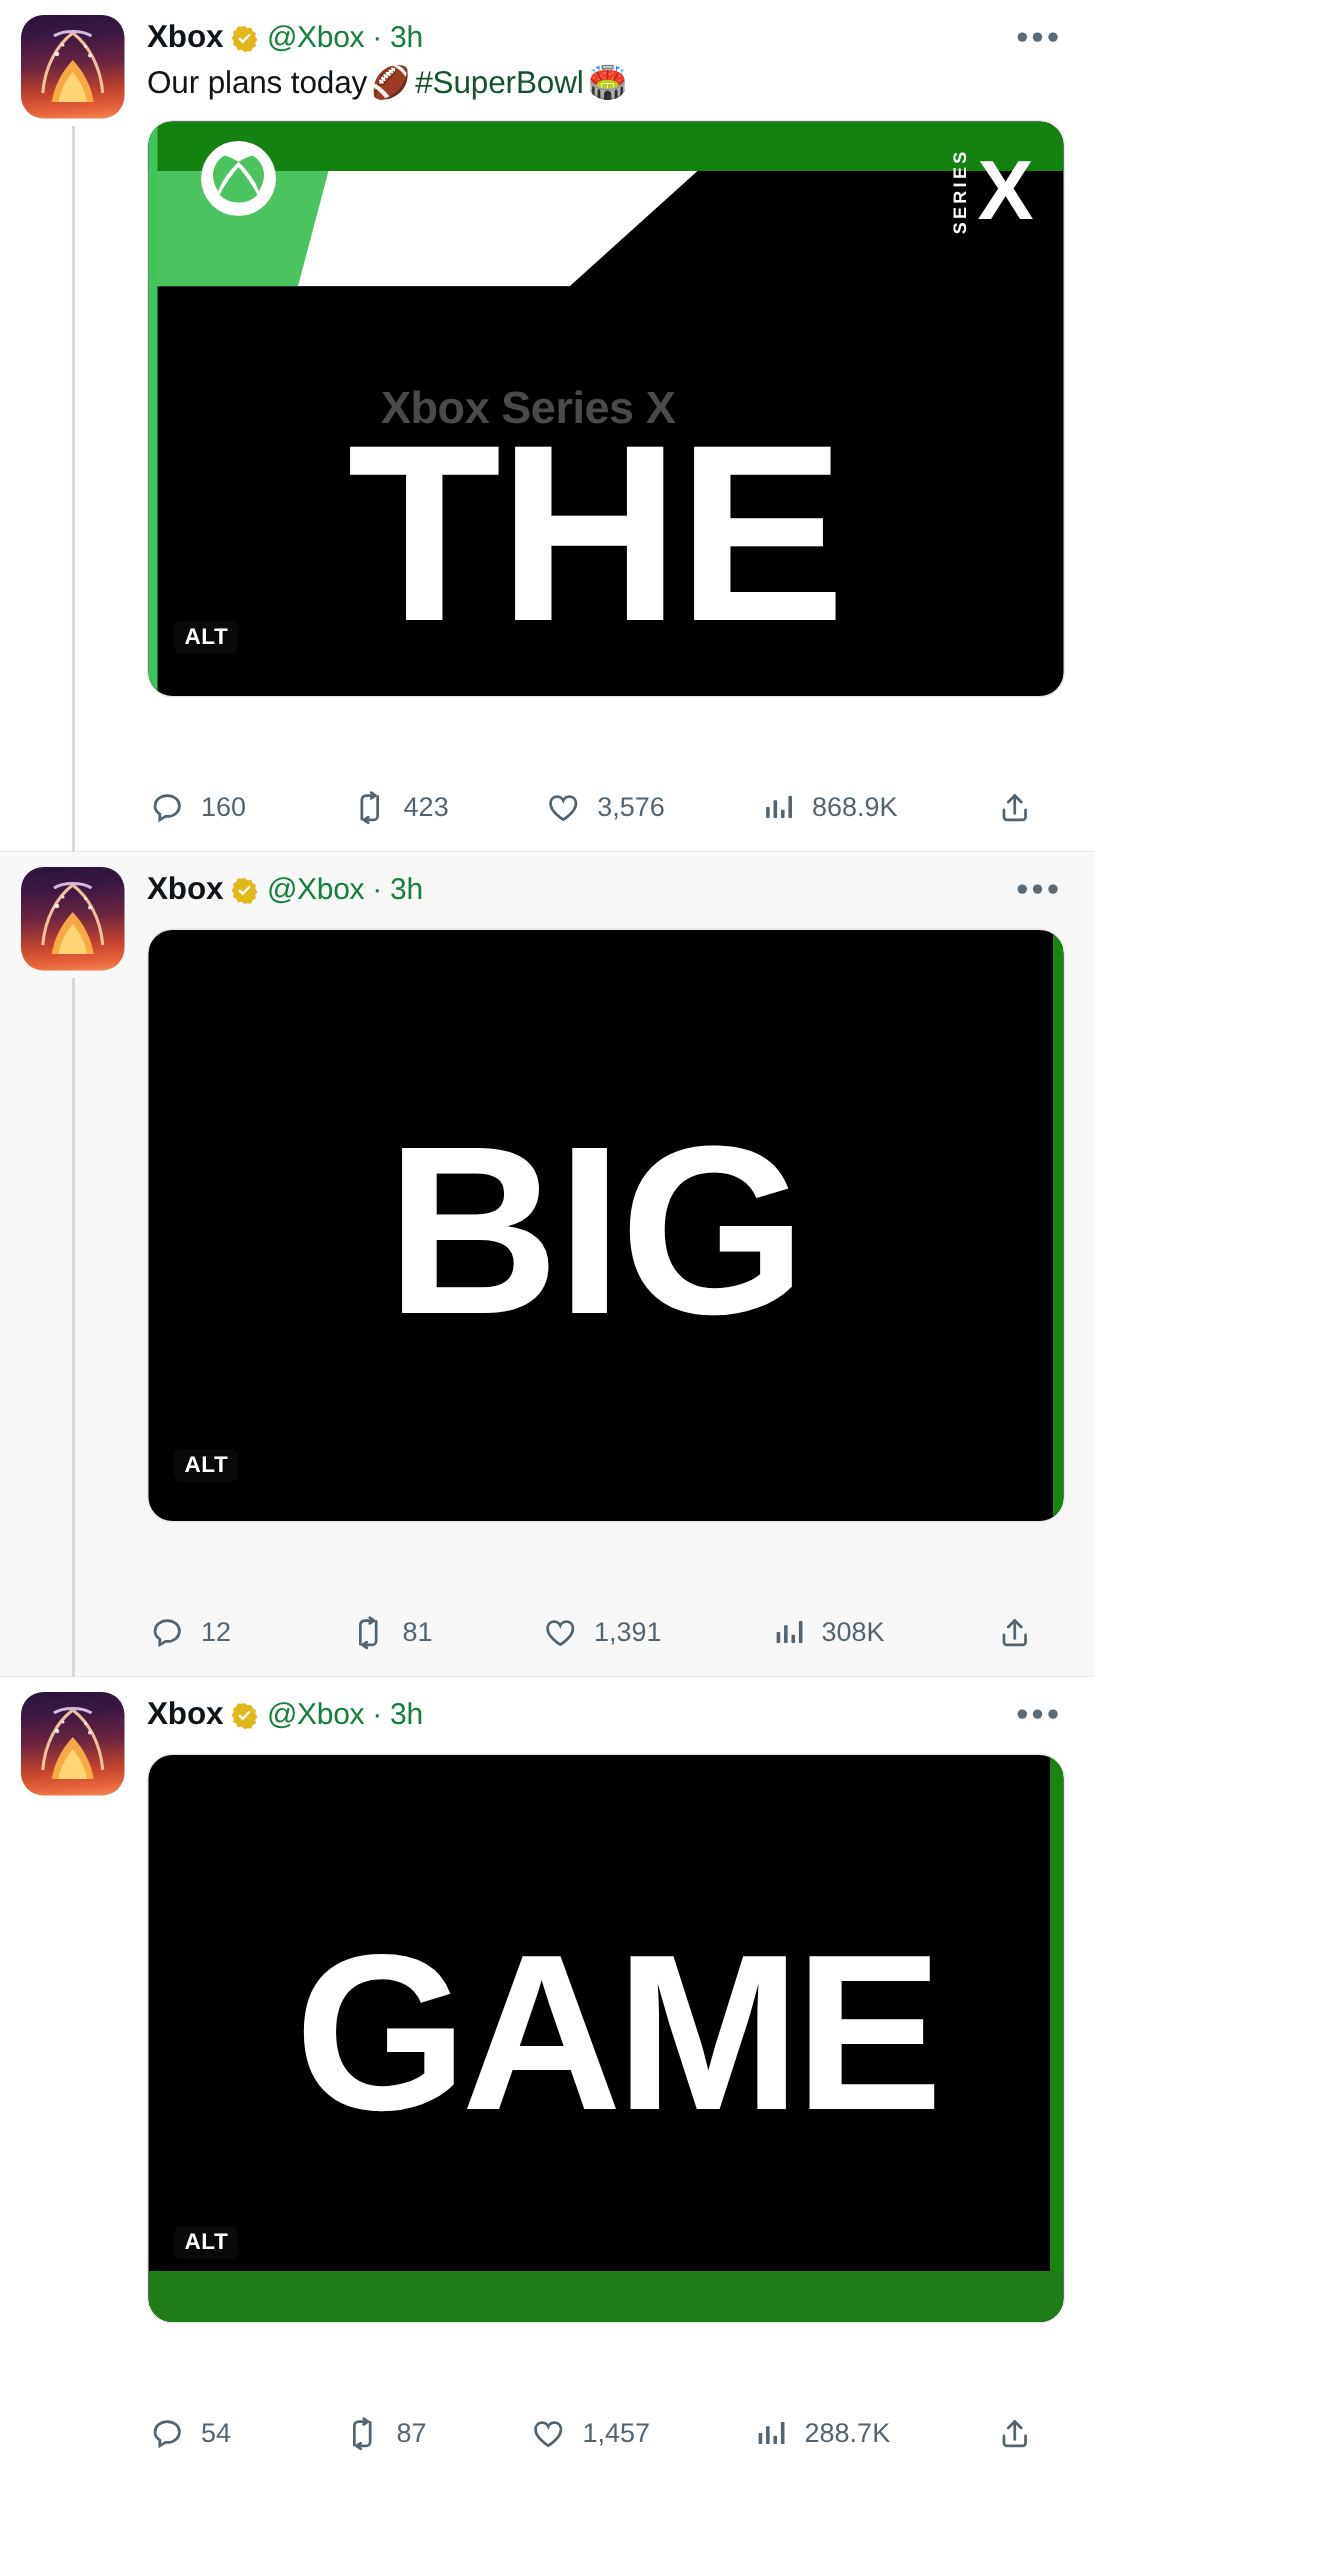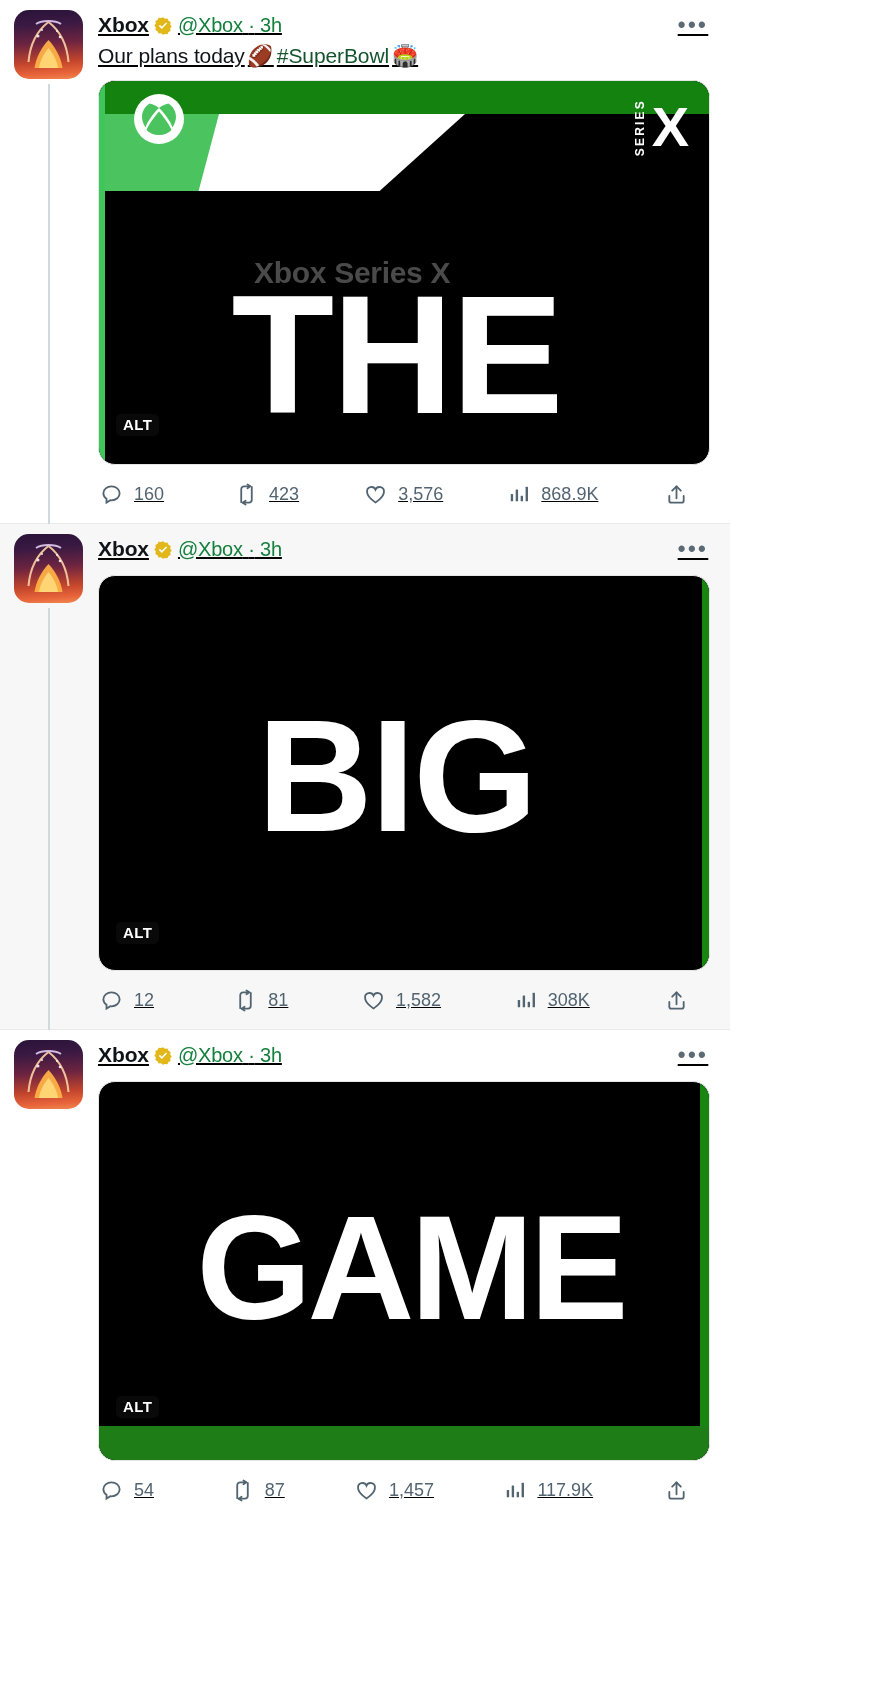--- a/index.html
+++ b/index.html
@@ -2,21 +2,21 @@
 <html><head>
 <meta charset="utf-8">
 <style>
   * { margin:0; padding:0; box-sizing:border-box; }
   html,body{
     width:895px;
     background:#ffffff;
     font-family:"Liberation Sans", sans-serif;
     -webkit-font-smoothing:antialiased;
   }
-  .page{ width:730px; position:relative;text-decoration:underline; }
+  .page{ width:730px; position:relative; }
 
   
   .tweet{
     position:relative;
     display:flex;
     padding:10px 18px 0 14px;
     background:#ffffff;
   }
   .tweet.alt-bg{ background:#f7f7f8; }
   .tweet-sep{ height:1px; background:#e9eaec; width:100%; }
@@ -138,20 +138,21 @@
   
   .card3{ height:380px; }
   .c3-rightbar{ position:absolute; top:0; bottom:34px; right:0; width:9px; background:#17850f; z-index:5;}
   .c3-botbar{ position:absolute; left:0; right:0; bottom:0; height:34px; background:#1f7d17; z-index:4;}
 
   
   .actions{
     display:flex; align-items:center;
     height:58px; padding:0 22px 0 2px;
     color:#536471;
+    margin-top:44px;
   }
   .act{
     display:flex; align-items:center; gap:11px;
     color:#536471; flex:0 0 auto;
   }
   .act svg{ display:block; }
   .act-count{ font-size:18px; color:#536471; letter-spacing:0; }
   .sp-a{ width:96px; } .sp-b{ width:88px; } .sp-c{ width:88px; } .sp-d{ width:90px; }
 </style>
 </head>
@@ -338,21 +339,21 @@
               <path d="M17.5 4v13.5a3 3 0 01-3 3h-6"></path>
               <path d="M11 22.5l-3-2 3-2"></path>
             </svg>
           <span class="act-count">81</span>
         </span>
         <span class="sp-b"></span>
         <span class="act">
           <svg width="23" height="23" viewBox="0 0 24 24" fill="none" stroke="#536471" stroke-width="1.9">
               <path d="M12 20.3S3.2 14.9 3.2 9.2A4.6 4.6 0 0112 7a4.6 4.6 0 018.8 2.2c0 5.7-8.8 11.1-8.8 11.1z"></path>
             </svg>
-          <span class="act-count">1,582</span>
+          <span class="act-count">1,391</span>
         </span>
         <span class="sp-c"></span>
         <span class="act">
           <svg width="22" height="22" viewBox="0 0 24 24" fill="#536471">
               <rect x="3" y="12" width="2.6" height="8" rx=".6"></rect>
               <rect x="8.4" y="7" width="2.6" height="13" rx=".6"></rect>
               <rect x="13.8" y="14" width="2.6" height="6" rx=".6"></rect>
               <rect x="19.2" y="4" width="2.6" height="16" rx=".6"></rect>
             </svg>
           <span class="act-count">308K</span>
@@ -441,21 +442,21 @@
           <span class="act-count">1,457</span>
         </span>
         <span class="sp-c"></span>
         <span class="act">
           <svg width="22" height="22" viewBox="0 0 24 24" fill="#536471">
               <rect x="3" y="12" width="2.6" height="8" rx=".6"></rect>
               <rect x="8.4" y="7" width="2.6" height="13" rx=".6"></rect>
               <rect x="13.8" y="14" width="2.6" height="6" rx=".6"></rect>
               <rect x="19.2" y="4" width="2.6" height="16" rx=".6"></rect>
             </svg>
-          <span class="act-count">117.9K</span>
+          <span class="act-count">288.7K</span>
         </span>
         <span class="sp-d"></span>
         <span class="act">
           <svg width="23" height="23" viewBox="0 0 24 24" fill="none" stroke="#536471" stroke-width="1.9" stroke-linecap="round" stroke-linejoin="round">
               <path d="M12 16V3.5"></path>
               <path d="M7.5 8L12 3.5 16.5 8"></path>
               <path d="M4.5 13.5v5a2 2 0 002 2h11a2 2 0 002-2v-5"></path>
             </svg>
         </span>
       </div>

